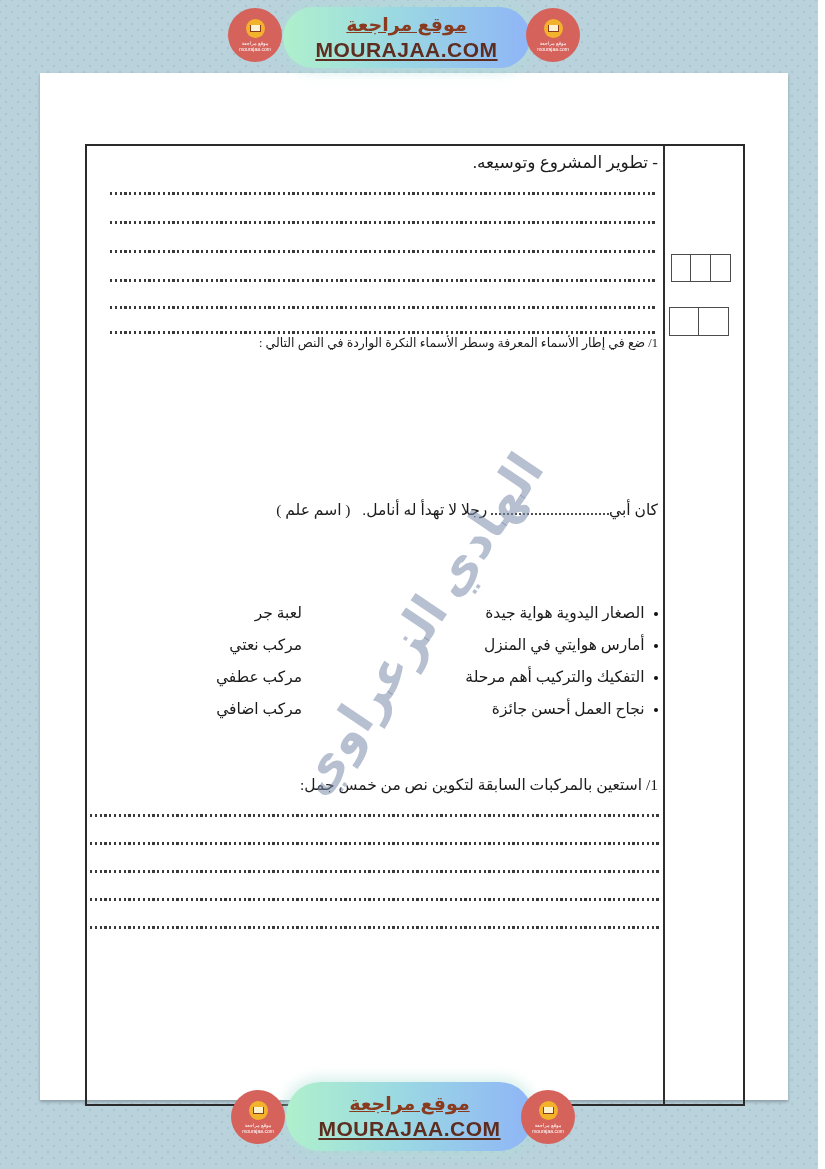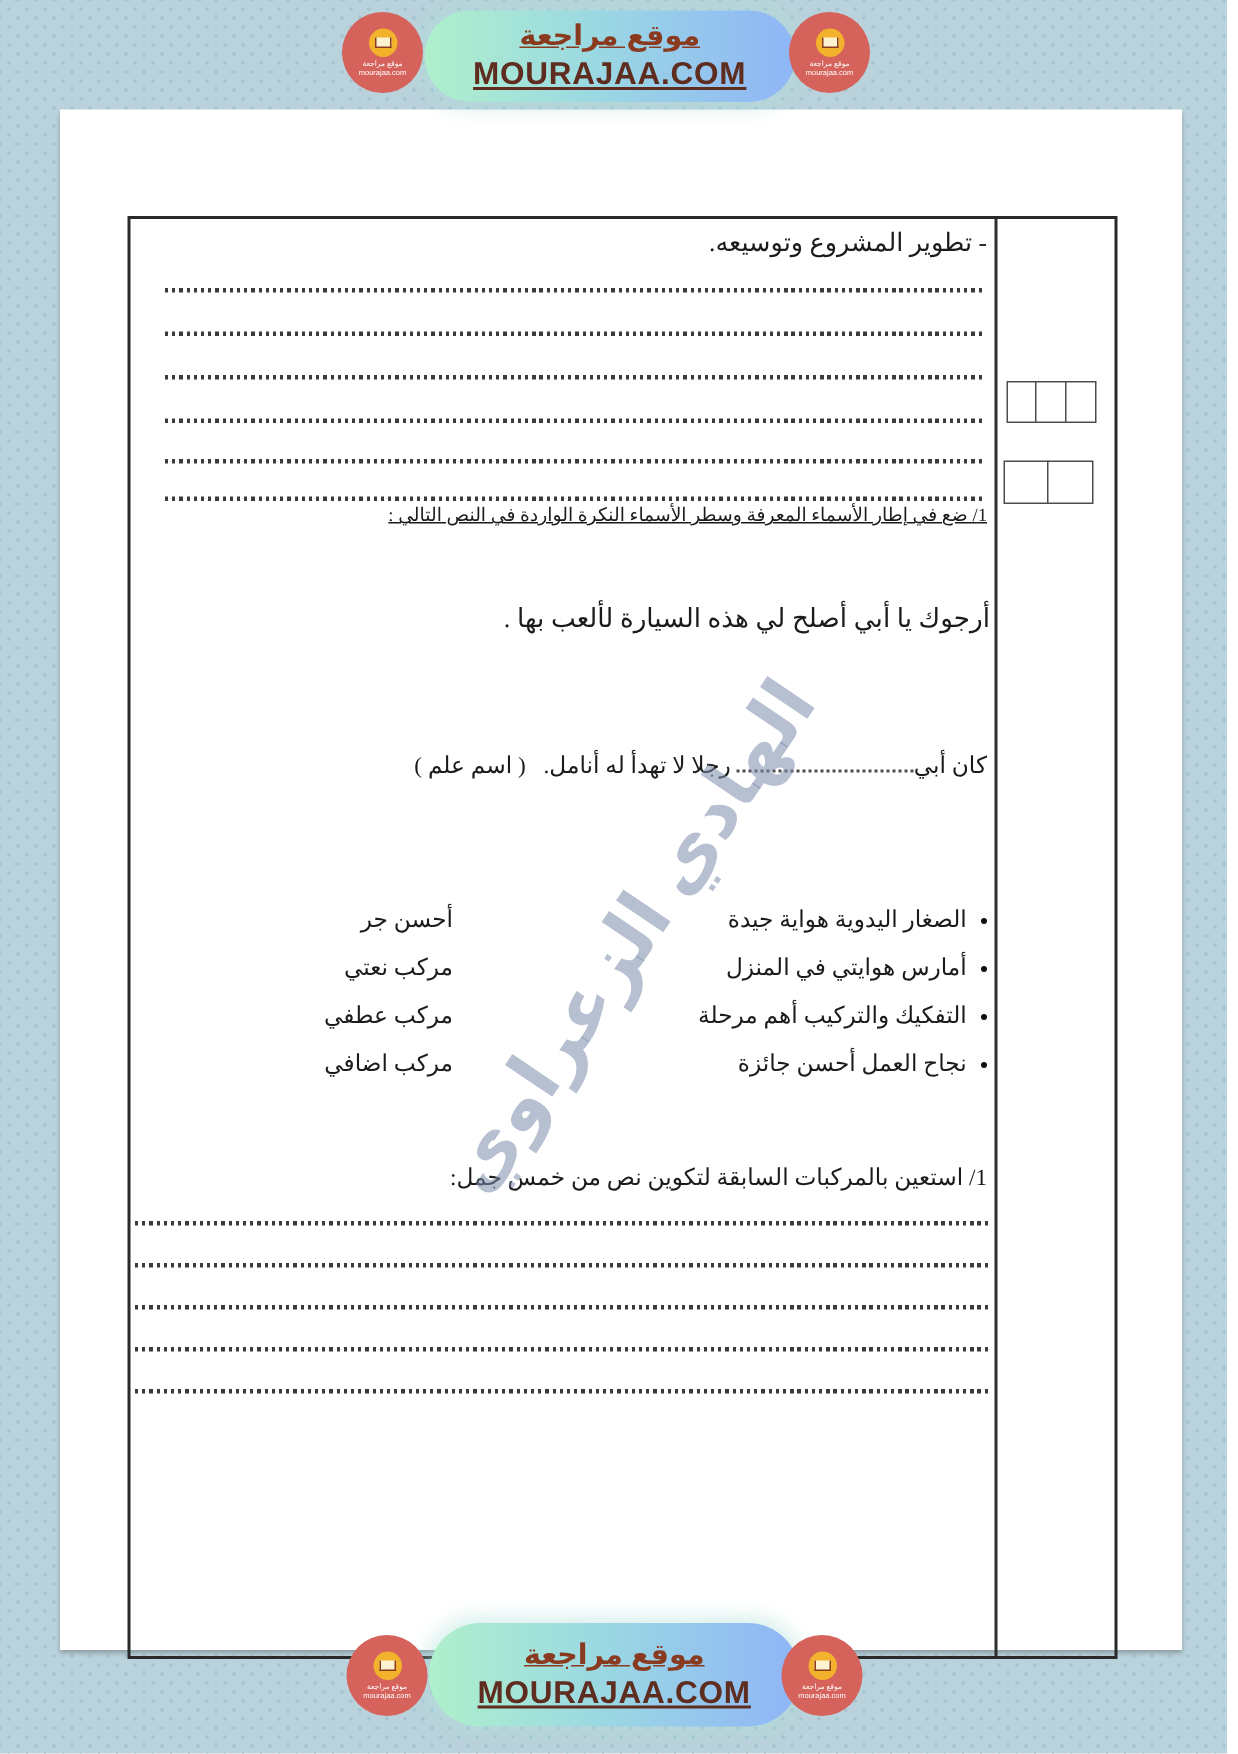--- a/index.html
+++ b/index.html
@@ -70,21 +70,21 @@
   .content{
     position:absolute;left:50px;top:27px;width:570px;height:958px;
     direction:rtl;color:#1b1b1b;
   }
   .abs{position:absolute;}
   .dotline{
     position:absolute;height:3px;
     background-image:repeating-linear-gradient(90deg,#3a3a3a 0 2.2px,rgba(0,0,0,0) 2.2px 4.8px);
   }
   .intro{font-size:17px;}
-  .small-h{font-size:12.5px;text-decoration:underline;}
+  .small-h{font-size:12.5px;}
   .big-t{font-size:17.5px;letter-spacing:0.2px;}
   .mid-t{font-size:15.5px;}
   .dotfill{
     display:inline-block;height:0.62em;
     border-bottom:2px dotted #4d4d4d;vertical-align:baseline;
   }
   .hint{margin-right:8px;}
   .q3row{position:absolute;height:32px;left:0;right:0;}
   .q3row .sentence{position:absolute;right:2px;top:0;font-size:15.5px;}
   .q3row .lbl{position:absolute;left:0;top:0;width:212px;text-align:right;font-size:15.5px;}
@@ -146,31 +146,30 @@
       <div class="abs intro" style="top:8px;right:2px;">- تطوير المشروع وتوسيعه.</div>
 
       <div class="dotline" style="top:48px;left:20px;right:3px;"></div>
       <div class="dotline" style="top:77px;left:20px;right:3px;"></div>
       <div class="dotline" style="top:106px;left:20px;right:3px;"></div>
       <div class="dotline" style="top:135px;left:20px;right:3px;"></div>
       <div class="dotline" style="top:162px;left:20px;right:3px;"></div>
       <div class="dotline" style="top:187px;left:20px;right:3px;"></div>
 
       <div class="abs small-h" style="top:191px;right:2px;">1/ ضع في إطار الأسماء المعرفة وسطر الأسماء النكرة الواردة في النص التالي :</div>
-      <div class="abs big-t" style="top:258px;right:0;">أرجوك يا أبي أصلح لي هذه السيارة لألعب بها .</div>
 
       <div class="abs mid-t" style="top:357px;right:2px;">
         <span>كان أبي</span><span class="dotfill" style="width:118px;"></span>
         <span>رجلا لا تهدأ له أنامل.</span>
         <span class="hint">( اسم علم )</span>
       </div>
 
       <div class="q3row" style="top:460px;">
         <span class="sentence"><span class="bullet"></span><span>الصغار اليدوية هواية جيدة</span></span>
-        <span class="lbl">أحسن جر</span>
+        <span class="lbl">لعبة جر</span>
       </div>
       <div class="q3row" style="top:492px;">
         <span class="sentence"><span class="bullet"></span><span>أمارس هوايتي في المنزل</span></span>
         <span class="lbl">مركب نعتي</span>
       </div>
       <div class="q3row" style="top:524px;">
         <span class="sentence"><span class="bullet"></span><span>التفكيك والتركيب أهم مرحلة</span></span>
         <span class="lbl">مركب عطفي</span>
       </div>
       <div class="q3row" style="top:556px;">

